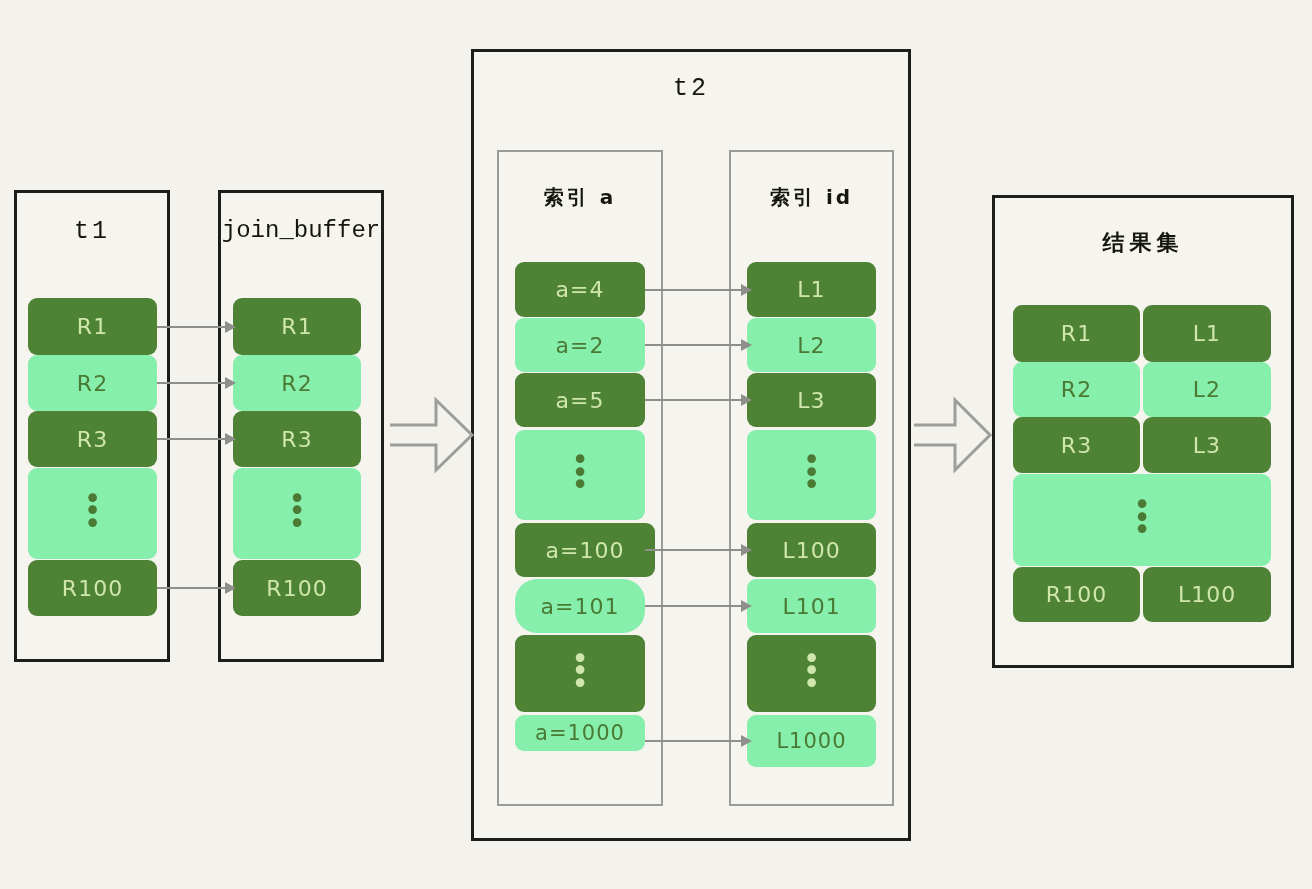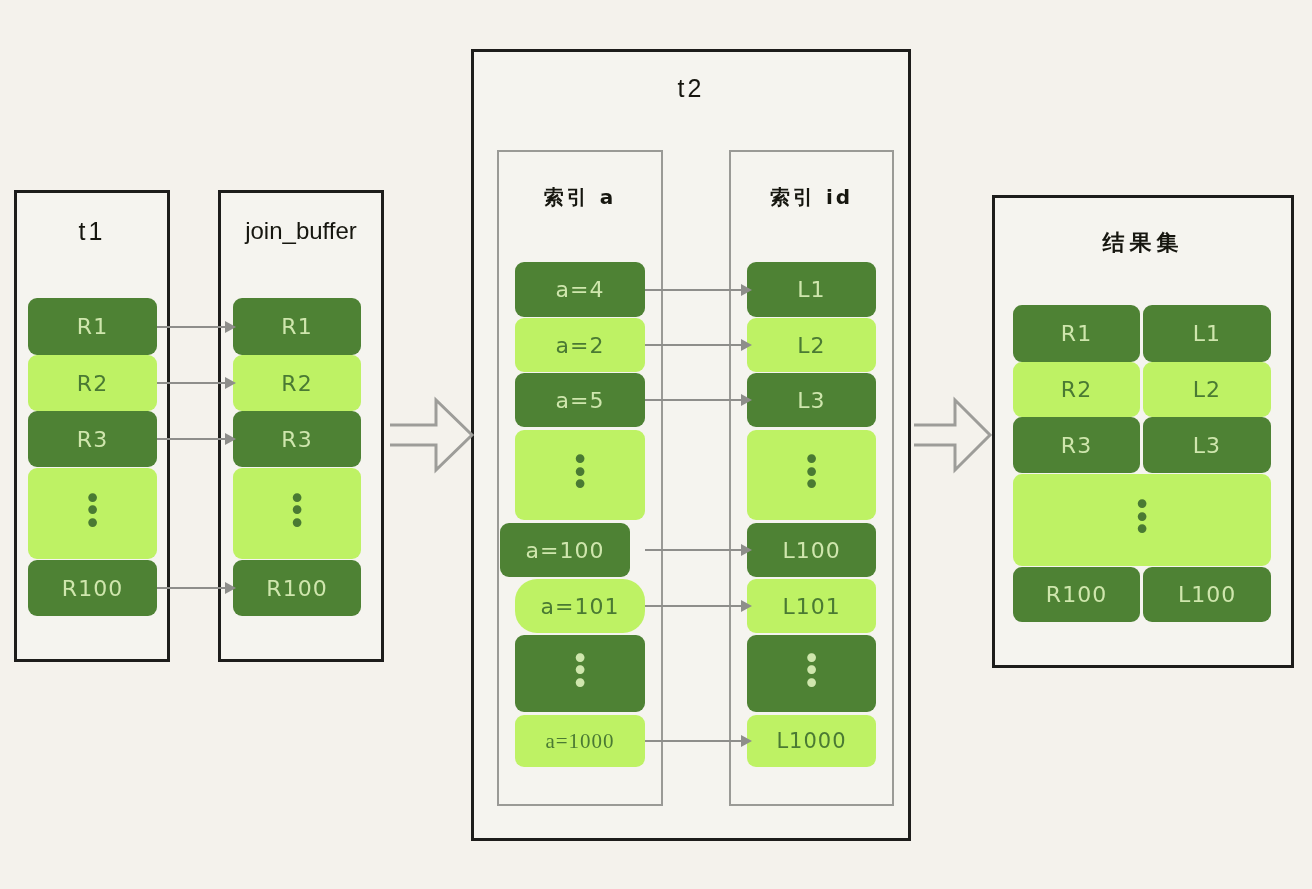--- a/index.html
+++ b/index.html
@@ -18,21 +18,21 @@
     position:absolute;
     background:#f5f4ef;
     border:3px solid #1d1d1b;
     box-sizing:border-box;
   }
   .panel-title{
     position:absolute;
     left:0;right:0;
     text-align:center;
     color:#16160f;
-    font-family:Liberation Sans, sans-serif;
+    font-family:Liberation Mono, monospace;
     white-space:nowrap;
   }
   .title-latin{font-size:25px;letter-spacing:3px;}
   .title-cn{font-size:22px;font-weight:bold;letter-spacing:5px;}
 
   
   .subpanel{
     position:absolute;
     background:#f5f4ef;
     border:2px solid #9a9a96;
@@ -50,21 +50,21 @@
     border-radius:9px;
     display:flex;
     align-items:center;
     justify-content:center;
     box-sizing:border-box;
     font-size:22px;
     letter-spacing:1px;
     font-family:"DejaVu Sans", sans-serif;
   }
   .cell.dark{background:#4e8234;color:#cfe6ad;}
-  .cell.light{background:#bef264;color:#4a7a33;}
+  .cell.light{background:#86efac;color:#4a7a33;}
   .cell .dots{
     display:block;
     line-height:0.42;
     font-size:30px;
     letter-spacing:0;
     transform:translateY(-2px);
   }
 
   
   .conn{position:absolute;height:2px;background:#8e8e8b;}
@@ -146,32 +146,32 @@
         <span>a=2</span>
       </div>
       <div class="cell dark" style="left: 515px; top: 373px; width: 130px; height: 54px; font-size: 22px;">
         <span>a=5</span>
       </div>
       <div class="cell light" style="left: 515px; top: 430px; width: 130px; height: 90px; font-size: 22px;">
         <span class="dots" style="white-space: pre; text-align: center;">•
 •
 •</span>
       </div>
-      <div class="cell dark" style="left: 500px; top: 523px; width: 130px; height: 54px; font-size: 22px;">
+      <div class="cell dark" style="left: 515px; top: 523px; width: 140px; height: 54px; font-size: 22px;">
         <span>a=100</span>
       </div>
       <div class="cell light" style="left: 515px; top: 579px; width: 130px; height: 54px; font-size: 22px; border-radius: 22px;">
         <span>a=101</span>
       </div>
       <div class="cell dark" style="left: 515px; top: 635px; width: 130px; height: 77px; font-size: 22px;">
         <span class="dots" style="white-space: pre; text-align: center;">•
 •
 •</span>
       </div>
-      <div class="cell light" style="left: 515px; top: 715px; width: 130px; height: 52px; font-size: 21px; font-family: Liberation Serif, serif;">
+      <div class="cell light" style="left: 515px; top: 715px; width: 130px; height: 36px; font-size: 21px;">
         <span>a=1000</span>
       </div>
     </div>
 
   <div class="subpanel" style="left:729px;top:150px;width:165px;height:656px;">
     <div class="subpanel-title" style="top:32px;">索引 id</div>
   </div>
   <div>
       <div class="cell dark" style="left: 747px; top: 262px; width: 129px; height: 55px; font-size: 22px;">
         <span>L1</span>

